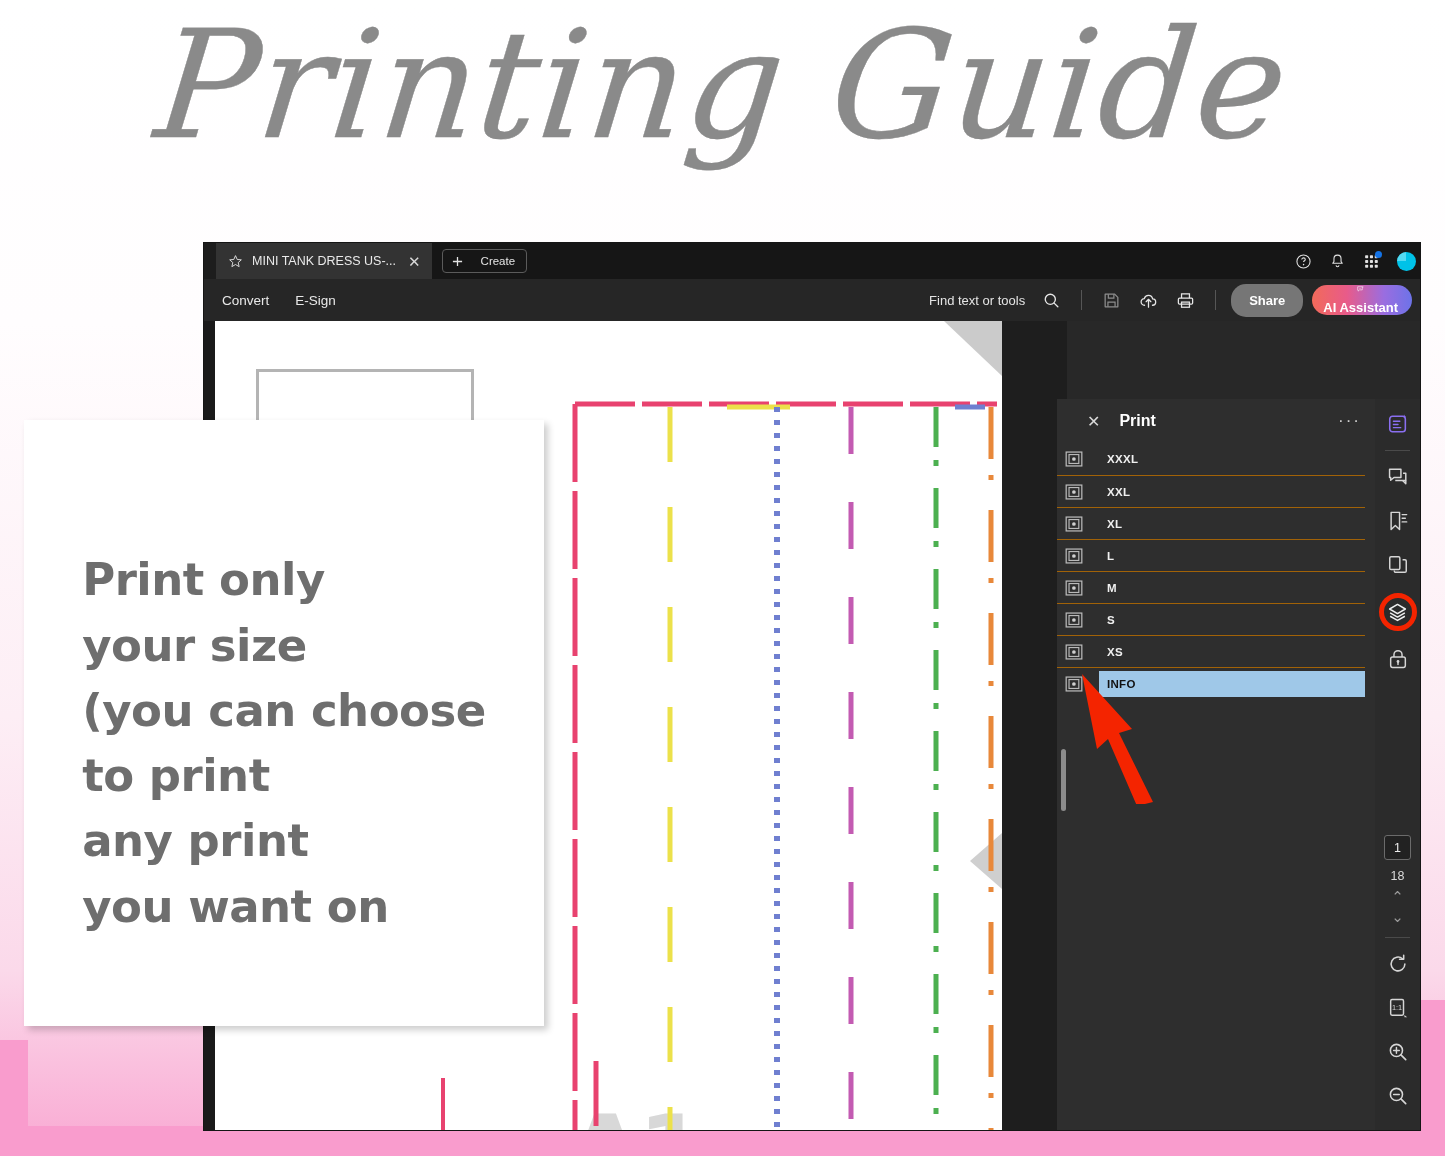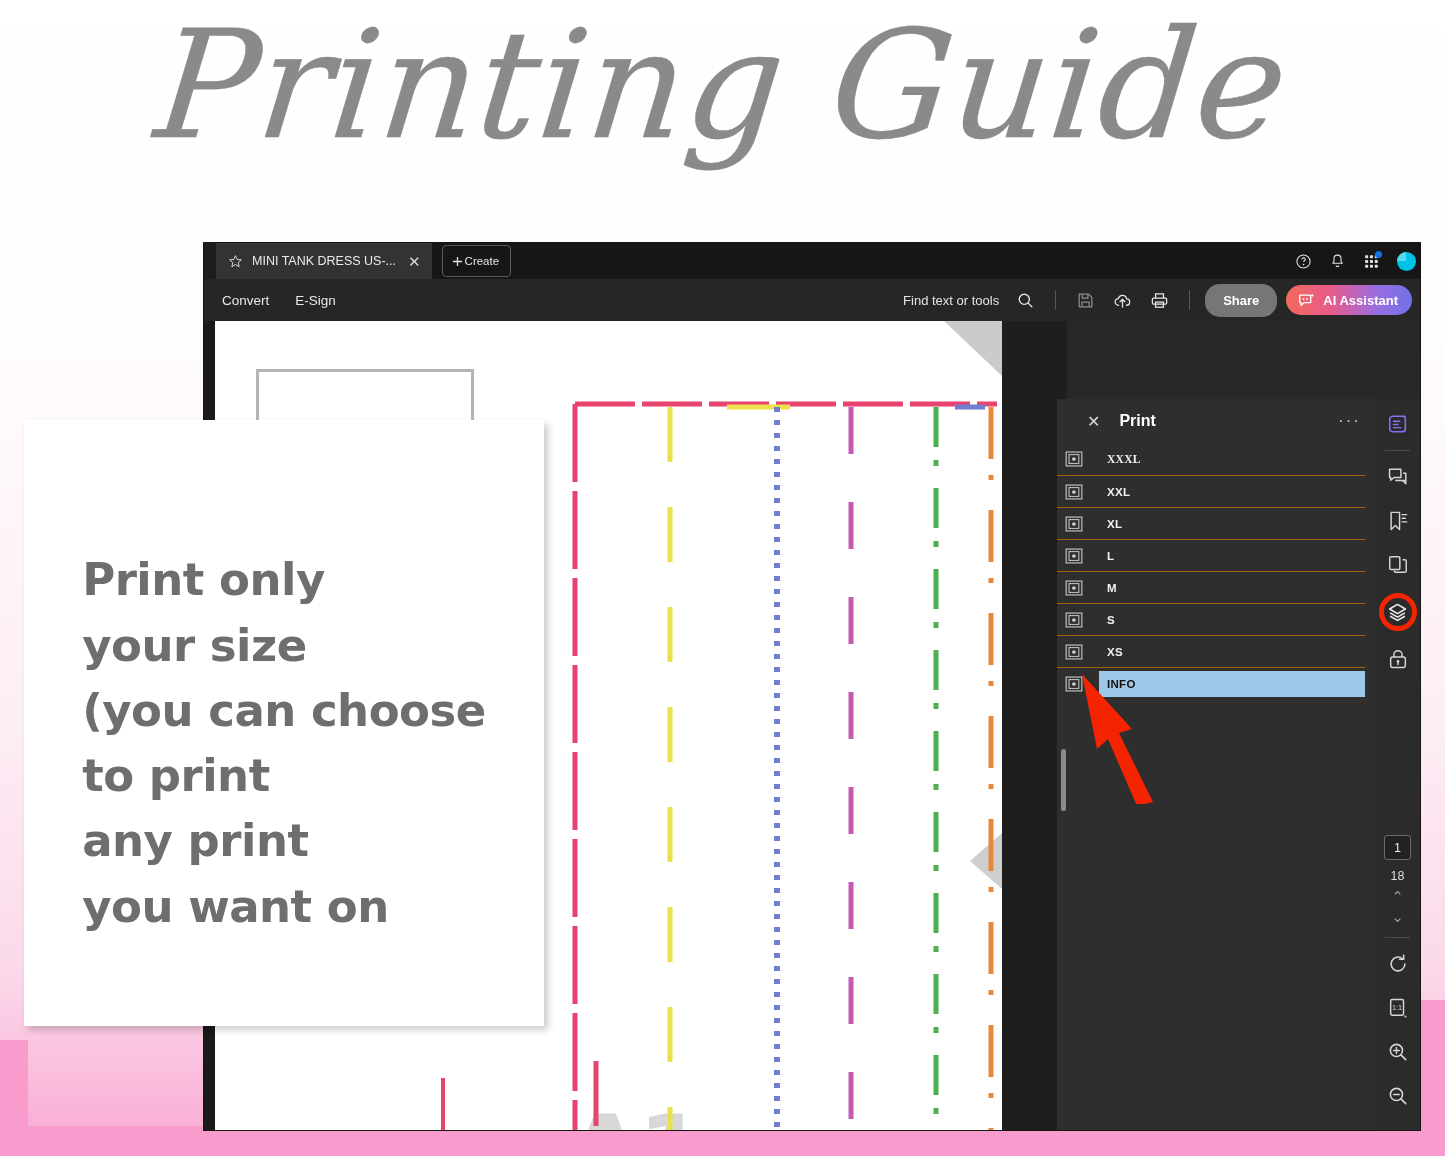--- a/index.html
+++ b/index.html
@@ -59,22 +59,22 @@
   }
   .star-ic { width: 15px; height: 15px; display: block; }
   #doc-tab-title {
     color: #eaeaea; font-size: 12.5px; white-space: nowrap;
   }
   #tab-close {
     color: #d8d8d8; font-size: 15px; line-height: 1; margin-left: 3px;
     cursor: pointer;
   }
   #create-btn {
-    margin-left: 10px; height: 32px; border: 1px solid #5b5b5b;
-    border-radius: 4px; display: flex; align-items: center; gap: 2px;
+    margin-left: 10px; height: 24px; border: 1px solid #5b5b5b;
+    border-radius: 4px; display: flex; align-items: center; gap: 18px;
     padding: 0 11px 0 9px; color: #e4e4e4; font-size: 11.5px;
     background: #161616;
   }
   #tab-right-icons {
     margin-left: auto; display: flex; align-items: center; gap: 17px;
     padding-right: 16px;
   }
   .tri { width: 17px; height: 17px; display: block; }
   #avatar {
     width: 19px; height: 19px; border-radius: 50%;
@@ -110,20 +110,21 @@
     height: 33px; border-radius: 15px; background: #767676; color: #fff;
     font-size: 13px; font-weight: bold; display: flex; align-items: center;
     padding: 0 18px; margin-left: 4px;
   }
   #ai-btn {
     height: 30px; border-radius: 15px;
     background: linear-gradient(90deg,#f26a5a 0%, #e85b8a 35%, #9a6de0 72%, #6d73e8 100%);
     color: #fff; font-size: 13px; font-weight: bold;
     display: flex; align-items: center; gap: 7px; padding: 0 14px 0 11px;
     margin-left: 9px;
+    flex-direction: column;
   }
 
   
   #viewer {
     position: absolute; left: 0; top: 78px; right: 0; bottom: 0;
     background: #282828;
   }
   #viewer-darkstrip {
     position: absolute; left: 0; top: 0; width: 11px; height: 100%;
     background: #1a1a1a;
@@ -172,21 +173,21 @@
     display: flex; align-items: center; height: 44px; padding: 0 14px 0 30px;
   }
   #panel-close { color: #d9d9d9; font-size: 16px; margin-right: 19px; cursor: pointer; }
   #panel-title { color: #ffffff; font-size: 16px; font-weight: bold; }
   #panel-more { margin-left: auto; color: #cfcfcf; font-size: 17px; letter-spacing: 2px; cursor: pointer; }
   .layer-row {
     display: flex; align-items: center; height: 32px;
     border-top: 1px solid #a16207;
     padding-left: 8px;
   }
-  .layer-row:first-of-type { border-top: none; font-family: Liberation Serif, serif; }
+  .layer-row:first-of-type { border-top: none; }
   .layer-eye {
     width: 18px; height: 16px; flex: none; margin-right: 16px;
   }
   .layer-name-wrap { flex: 1; height: 26px; display: flex; align-items: center; padding-left: 8px; }
   .layer-name { color: #f0f0f0; font-size: 11.5px; font-weight: bold; letter-spacing: .3px; }
   .layer-row.selected .layer-name-wrap { background: #9fc8e8; }
   .layer-row.selected .layer-name { color: #121212; }
   #layers-list { padding-right: 10px; }
 
   #arrow-svg { position: absolute; left: 18px; top: 270px; width: 110px; height: 135px; }

